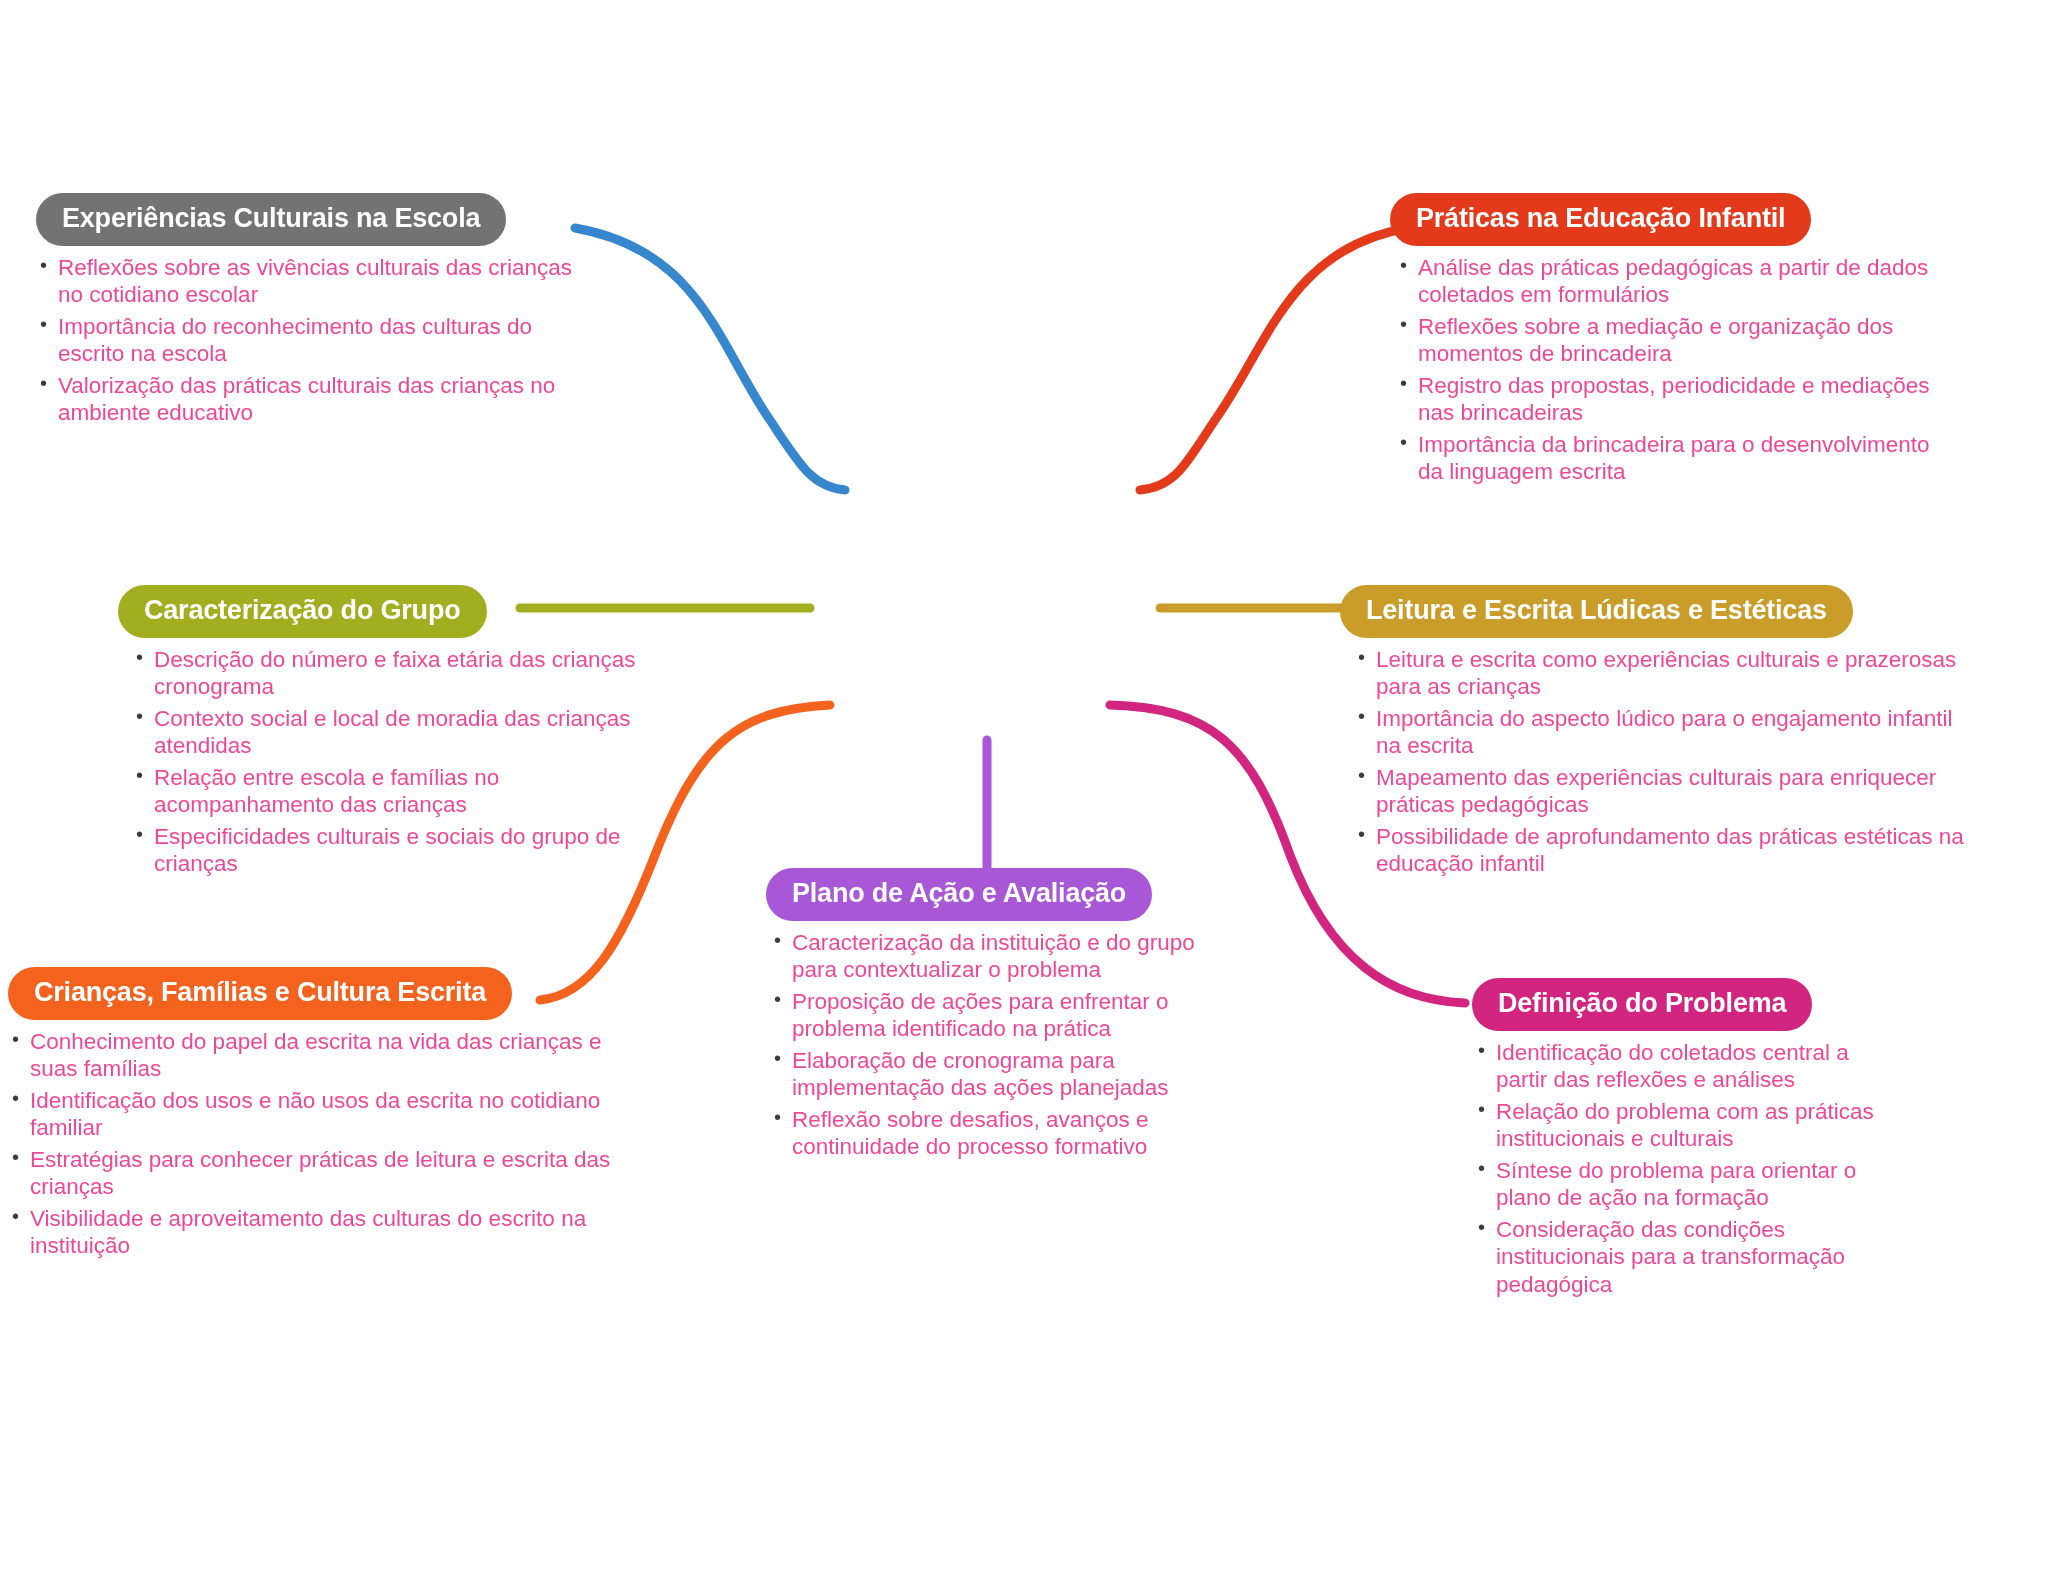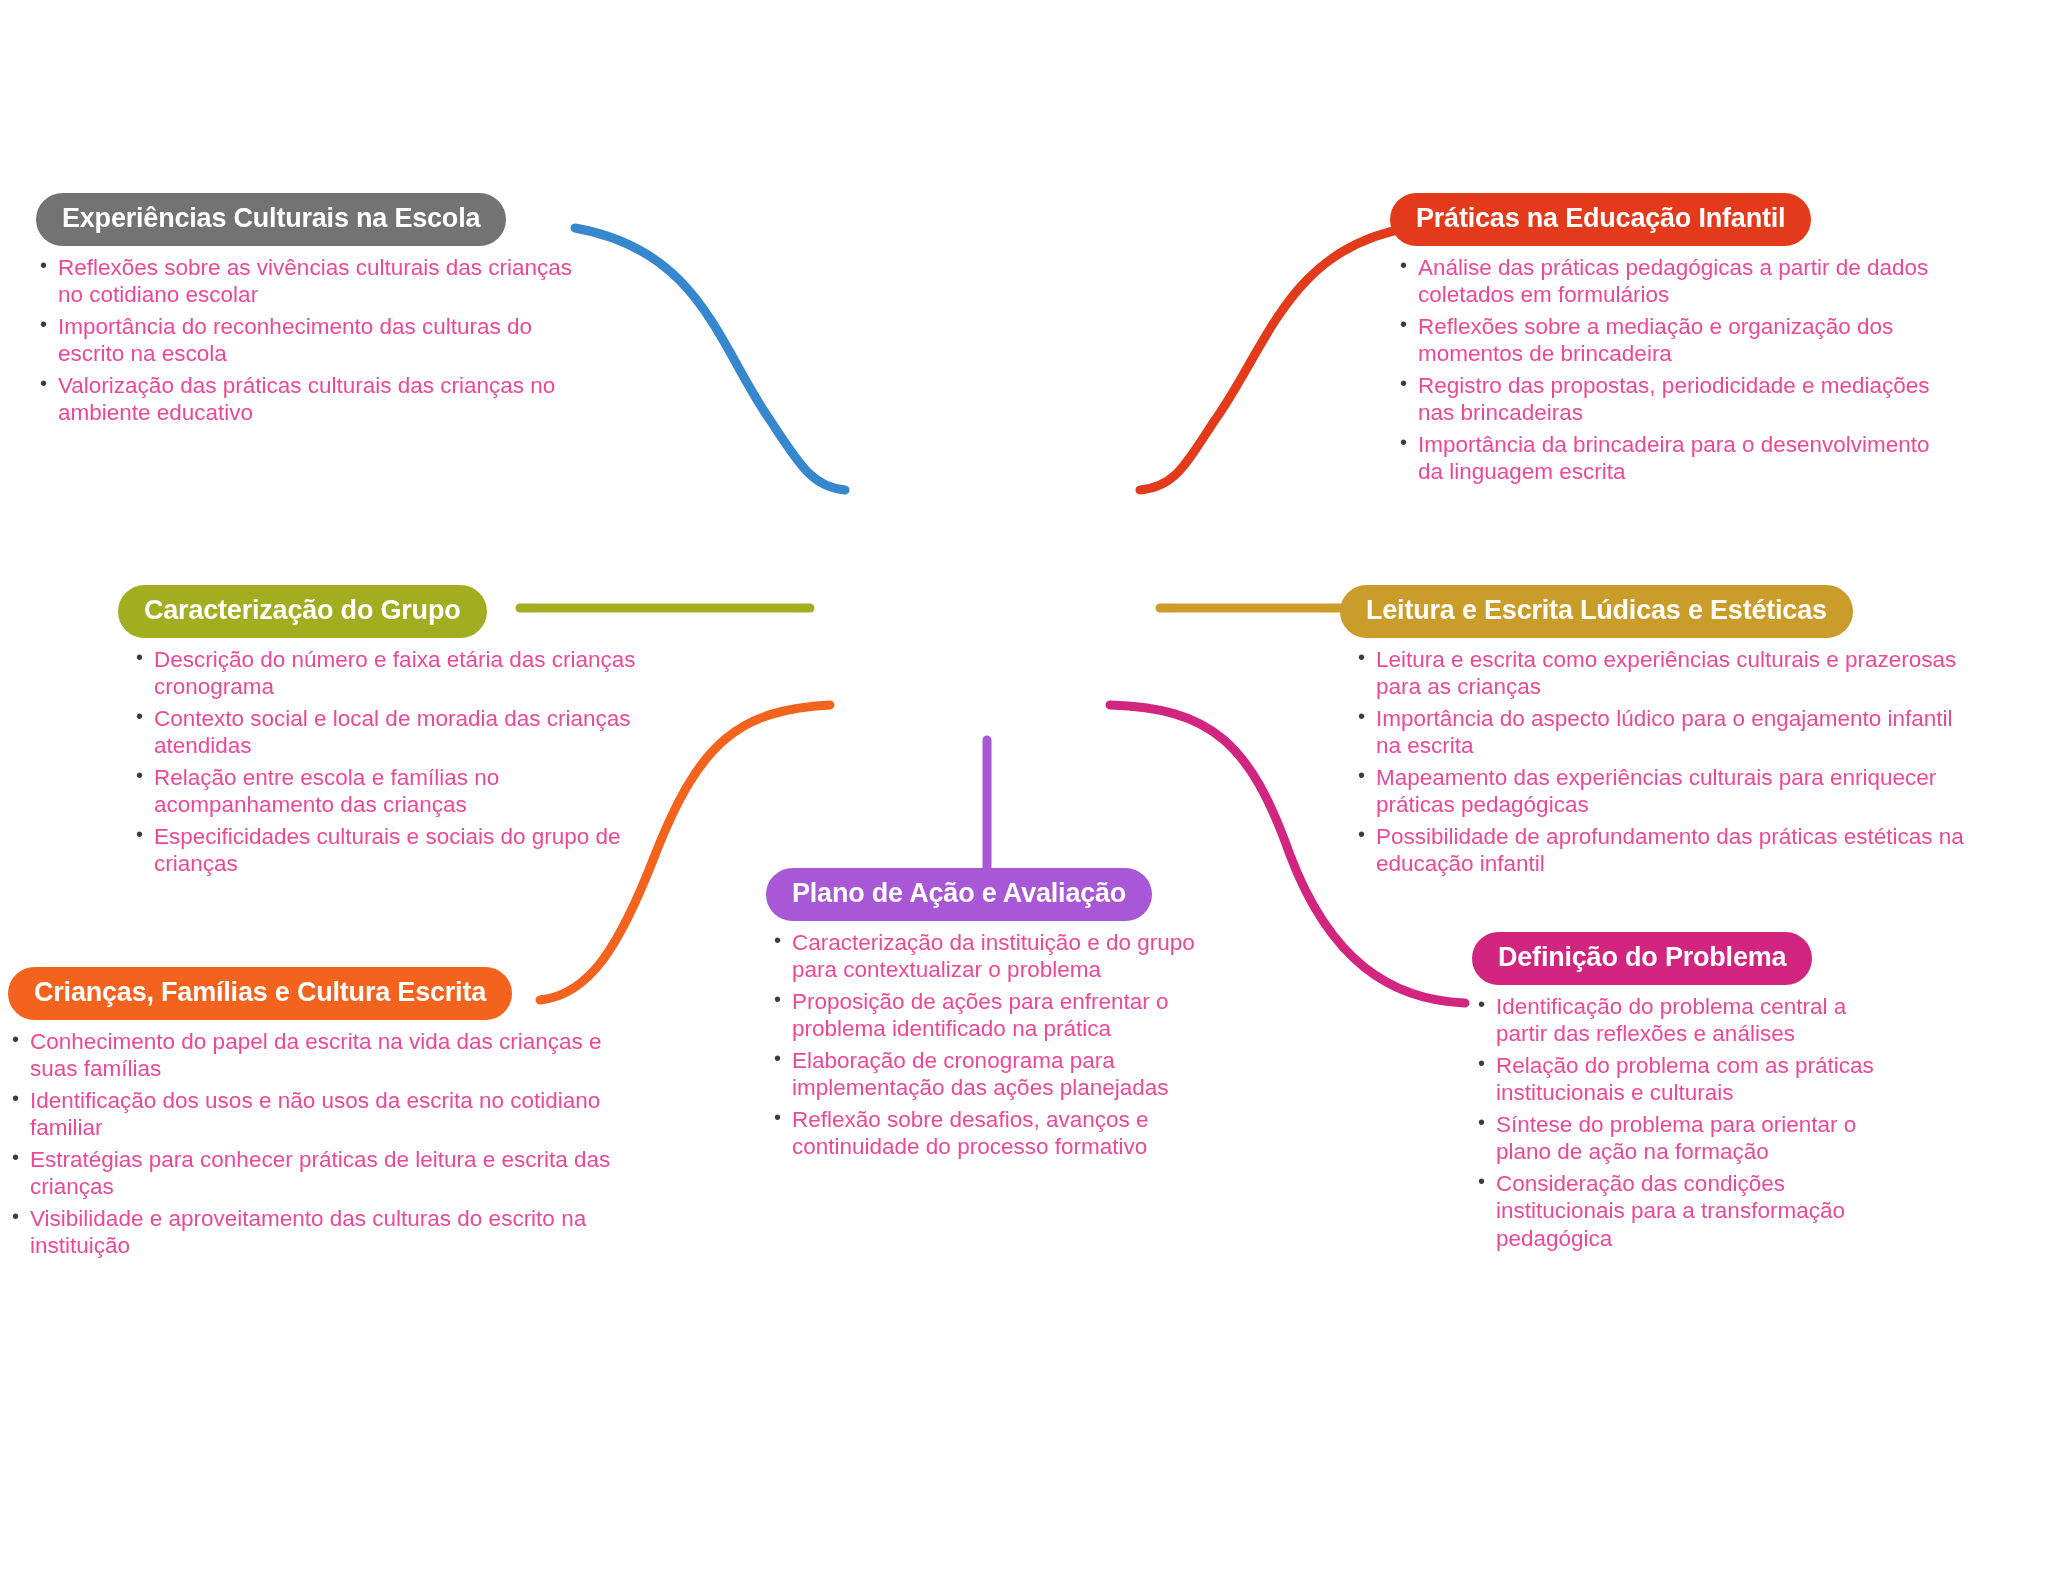--- a/index.html
+++ b/index.html
@@ -95,21 +95,21 @@
   #center-line-2 { font-size: 36px; margin-top: 22px; }
   #center-line-3 { font-size: 58px; margin-top: 16px; letter-spacing: 1px; }
 
   
   #node-experiencias { left: 36px;   top: 193px;  width: 560px; }
   #node-praticas     { left: 1390px; top: 193px;  width: 560px; }
   #node-caracteriz   { left: 118px;  top: 585px;  width: 520px; }
   #node-ludicas      { left: 1340px; top: 585px;  width: 640px; }
   #node-criancas     { left: 8px;    top: 967px;  width: 640px; }
   #node-plano        { left: 758px;  top: 868px;  width: 470px; }
-  #node-definicao    { left: 1460px; top: 932px;  width: 420px; }
+  #node-definicao    { left: 1460px; top: 978px;  width: 420px; }
 
   #node-caracteriz .bullets,
   #node-ludicas .bullets { margin-left: 14px; }
   #node-plano .bullets   { margin-left: 12px; }
   #node-definicao .bullets { margin-left: 14px; }
   #node-praticas .bullets  { margin-left: 6px; }
 
   #node-caracteriz .pill { margin-left: 0px; }
   #node-definicao .pill  { margin-left: 12px; }
   #node-plano .pill      { margin-left: 8px; }
@@ -192,20 +192,20 @@
       <li>Caracterização da instituição e do grupo para contextualizar o problema</li>
       <li>Proposição de ações para enfrentar o problema identificado na prática</li>
       <li>Elaboração de cronograma para implementação das ações planejadas</li>
       <li>Reflexão sobre desafios, avanços e continuidade do processo formativo</li>
     </ul>
   </div>
 
   <div class="node" id="node-definicao">
     <div class="pill" style="background:#D1257F">Definição do Problema</div>
     <ul class="bullets">
-      <li>Identificação do problema central a partir das reflexões e análises</li>
+      <li>Identificação do coletados central a partir das reflexões e análises</li>
       <li>Relação do problema com as práticas institucionais e culturais</li>
       <li>Síntese do problema para orientar o plano de ação na formação</li>
       <li>Consideração das condições institucionais para a transformação pedagógica</li>
     </ul>
   </div>
 
 </div>
 
 </body></html>

